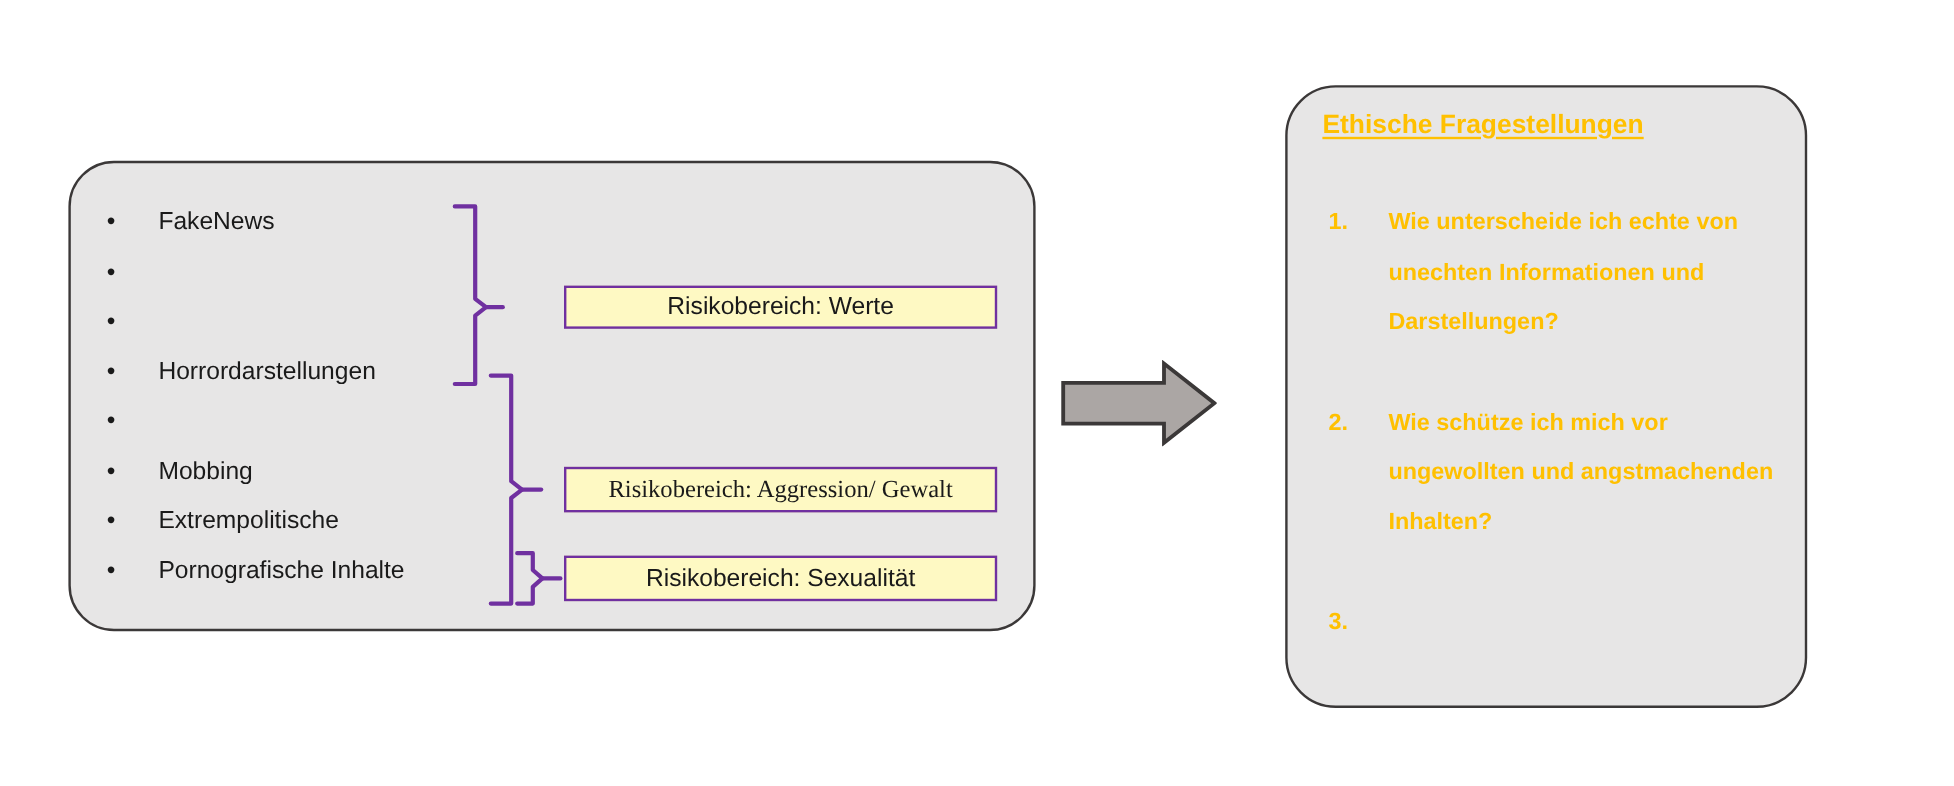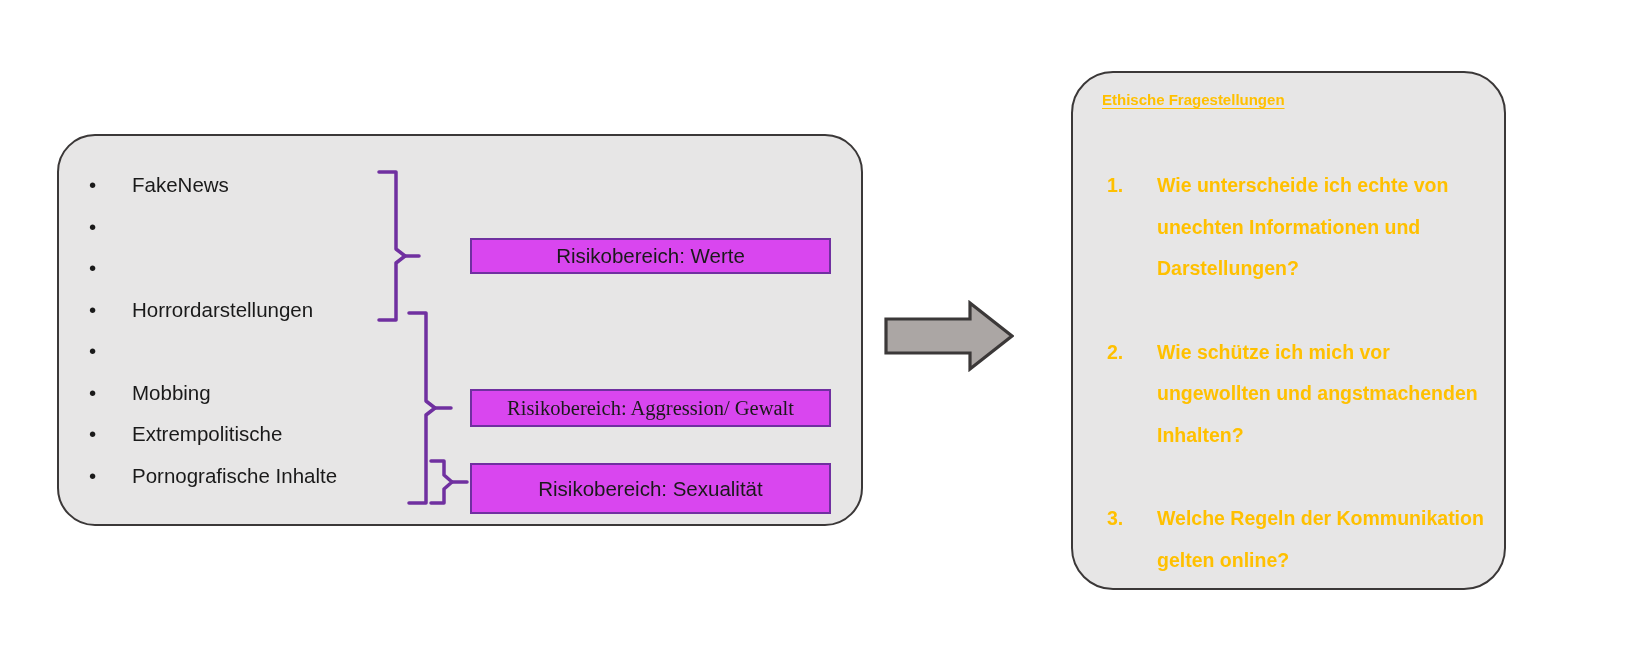--- a/index.html
+++ b/index.html
@@ -66,31 +66,31 @@
     line-height: 41.5px;
     font-size: 20.5px;
     color: #1a1a1a;
   }
 
   
   .risk-box {
     position: absolute;
     box-sizing: border-box;
     border: 2px solid #7030A0;
-    background: #d946ef;
+    background: #fef9c3;
     display: flex;
     align-items: center;
     justify-content: center;
     font-size: 20.5px;
     color: #1a1a1a;
     white-space: nowrap;
   }
   #risk-box-0 { left: 411px; top: 102px; width: 361px; height: 36px; }
   #risk-box-1 { left: 411px; top: 253px; width: 361px; height: 38px; font-family: Liberation Serif, serif; }
-  #risk-box-2 { left: 411px; top: 327px; width: 361px; height: 51px; }
+  #risk-box-2 { left: 411px; top: 327px; width: 361px; height: 38px; }
 
   
   #brace-layer {
     position: absolute;
     left: 0;
     top: 0;
     width: 806px;
     height: 392px;
     pointer-events: none;
   }
@@ -102,21 +102,21 @@
     top: 300px;
     width: 130px;
     height: 72px;
   }
 
   
   #questions-heading {
     position: absolute;
     left: 29px;
     top: 18px;
-    font-size: 15px;
+    font-size: 22px;
     font-weight: bold;
     color: #FFC000;
     text-decoration: underline;
     text-underline-offset: 3px;
     white-space: nowrap;
   }
   #questions-list {
     position: absolute;
     left: 22px;
     top: 92px;
@@ -224,18 +224,17 @@
       <li>
         <span class="q-num">1.</span>
         <span>Wie unterscheide ich echte von unechten Informationen und Darstellungen?</span>
       </li>
       <li>
         <span class="q-num">2.</span>
         <span>Wie schütze ich mich vor ungewollten und angstmachenden Inhalten?</span>
       </li>
       <li>
         <span class="q-num">3.</span>
-        <span>Welche Regeln der Kommunikation gelten online?</span>
       </li>
     </ol>
   </div>
 
 </div>
 
 </body></html>

